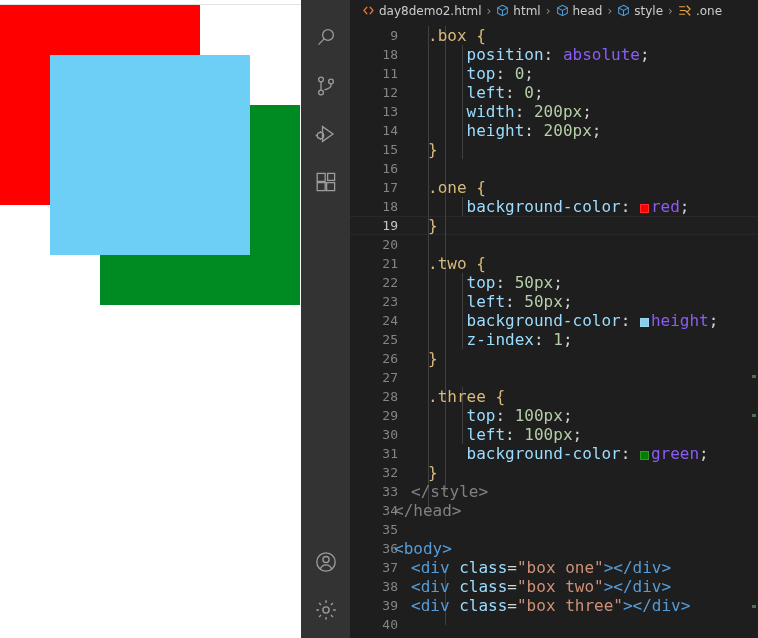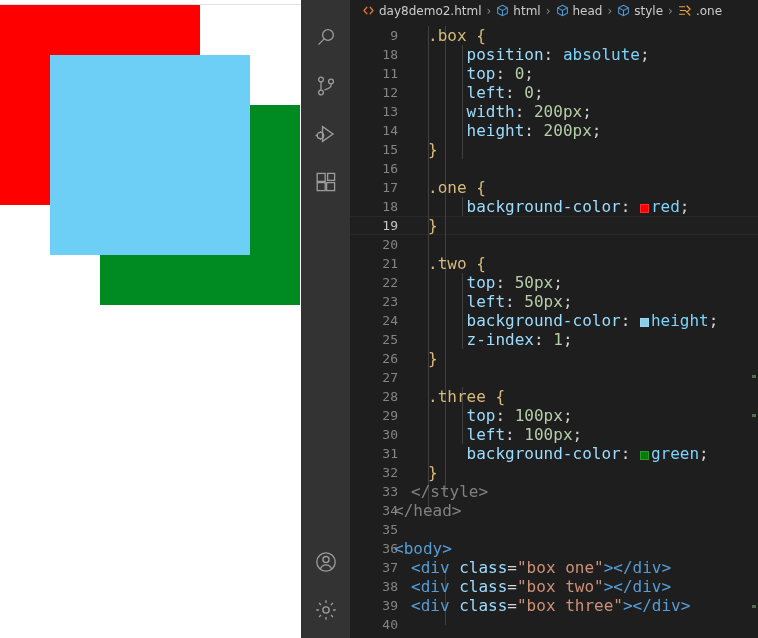--- a/index.html
+++ b/index.html
@@ -216,21 +216,21 @@
     background: #404040;
     z-index: 1;
     pointer-events: none;
   }
 
   
   .t-sel   { color: #d7ba7d; }   
   .t-punc  { color: #d4d4d4; }
   .t-brace { color: #d7ba7d; }
   .t-prop  { color: #9cdcfe; }
-  .t-val   { color: #7dd3fc; }
+  .t-val   { color: #8b5cf6; }
   .t-num   { color: #b5cea8; }
   .t-tag   { color: #569cd6; }
   .t-attr  { color: #9cdcfe; margin-top: 25px; }
   .t-str   { color: #ce9178; }
   .t-angle { color: #808080; }
 
   .swatch {
     display: inline-block;
     width: 9px;
     height: 9px;

